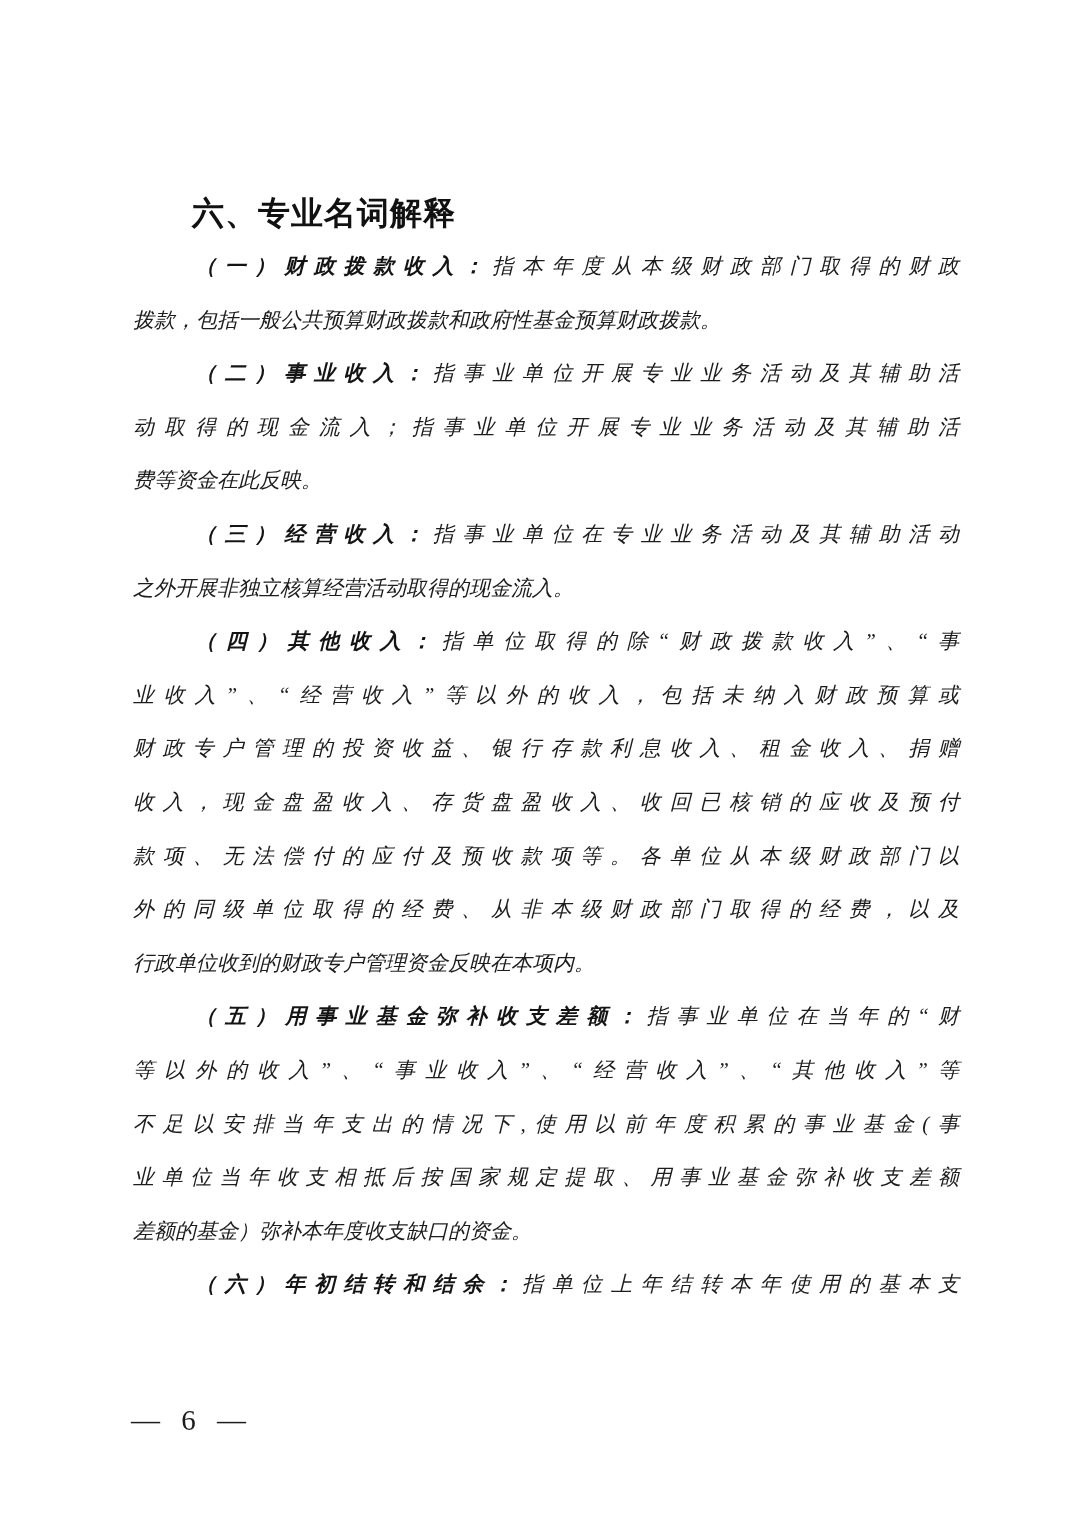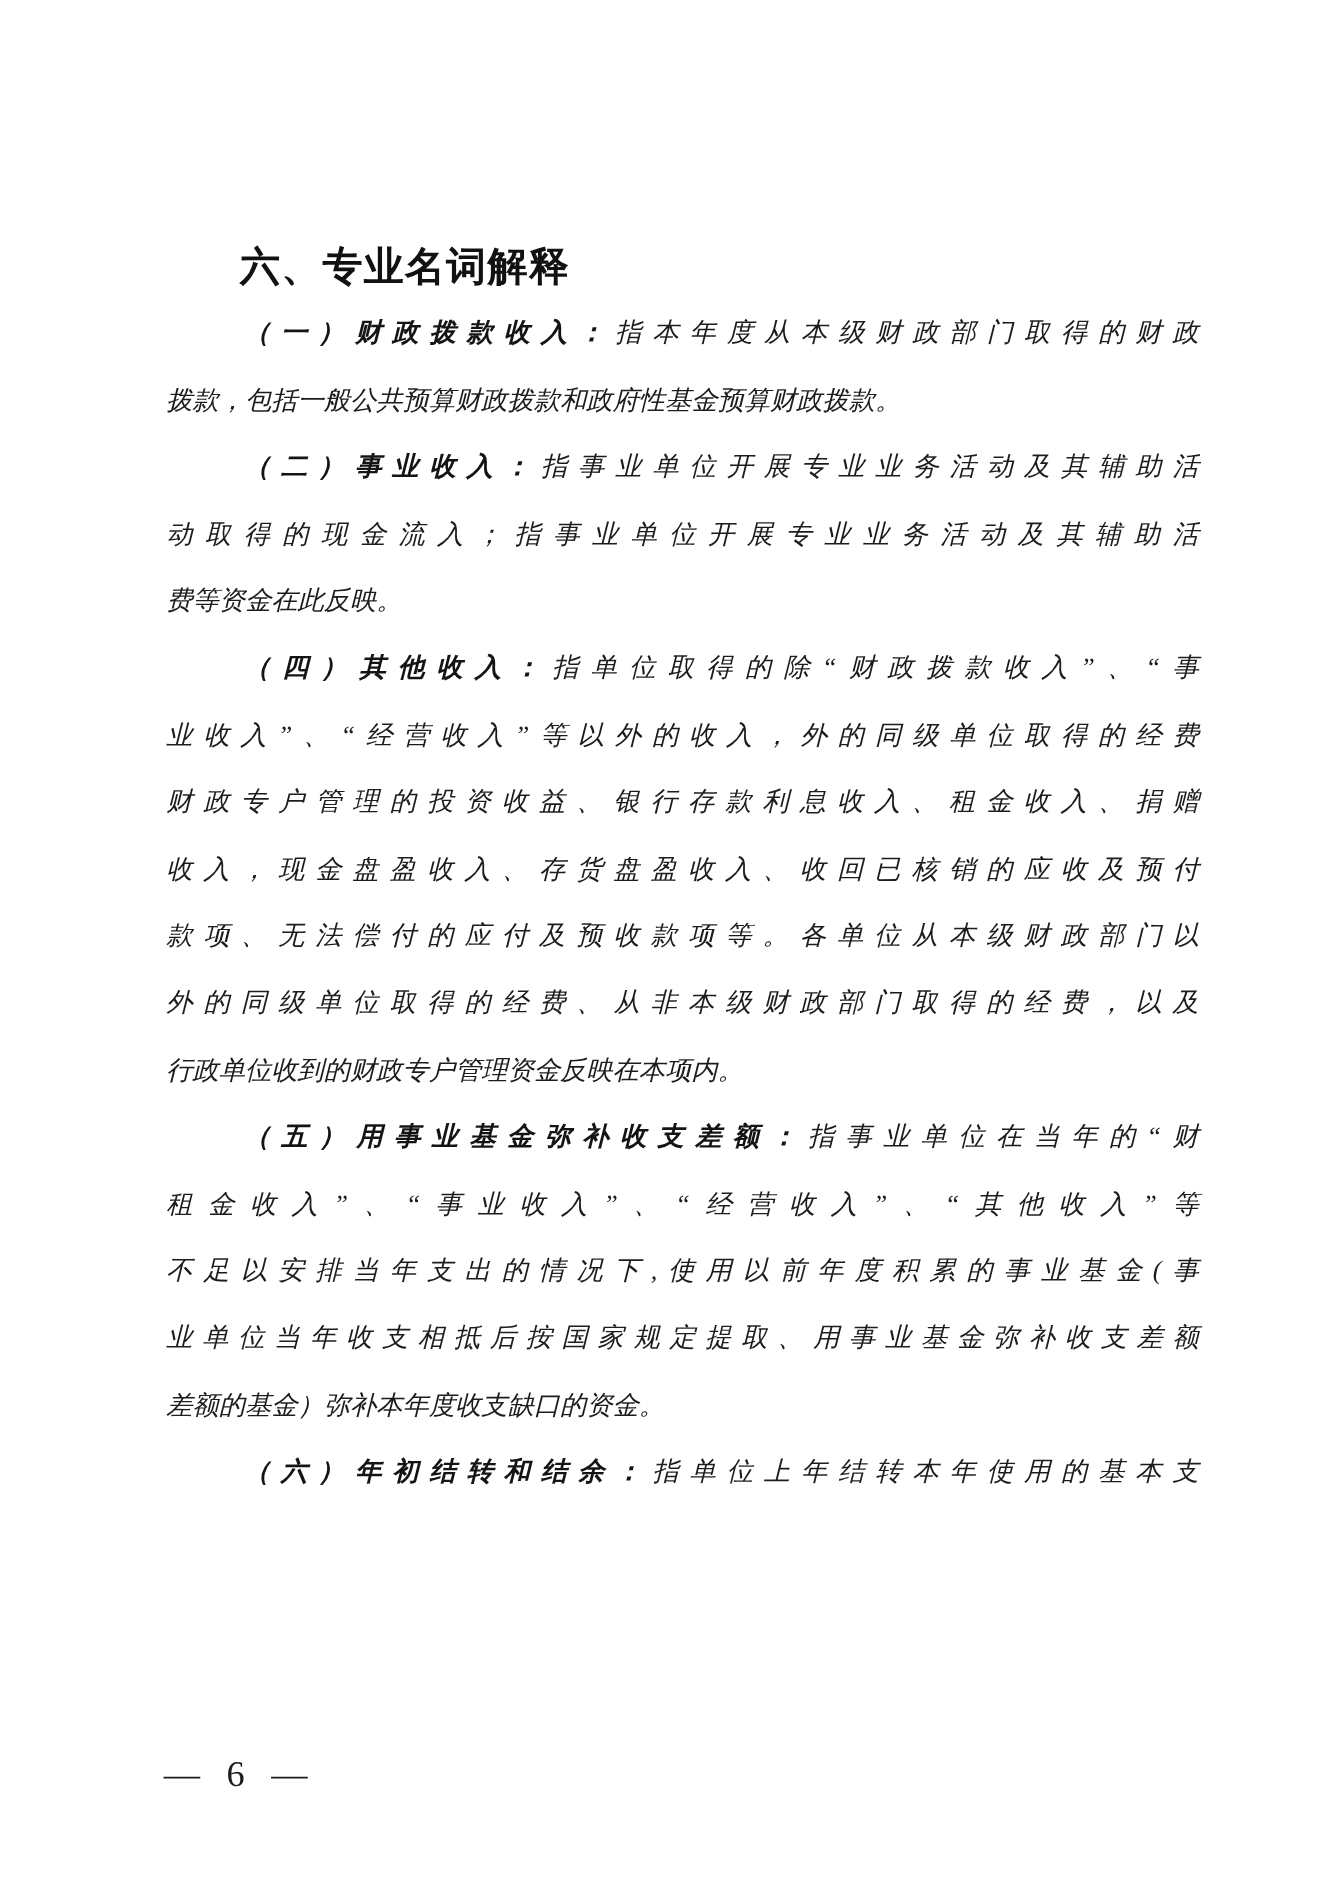--- a/index.html
+++ b/index.html
@@ -76,31 +76,35 @@
   <div class="paragraph">
         <div class="line indent"><b>（一）财政拨款收入：</b><span>指本年度从本级财政部门取得的财政</span></div>
         <div class="line last"><span>拨款，包括一般公共预算财政拨款和政府性基金预算财政拨款。</span></div>
       </div>
       <div class="paragraph">
         <div class="line indent"><b>（二）事业收入：</b><span>指事业单位开展专业业务活动及其辅助活</span></div>
         <div class="line"><span>动取得的现金流入；指事业单位开展专业业务活动及其辅助活</span></div>
         <div class="line last"><span>费等资金在此反映。</span></div>
       </div>
       <div class="paragraph">
+        <div class="line indent"><b>（三）经营收入：</b><span>指事业单位在专业业务活动及其辅助活动</span></div>
+        <div class="line last"><span>之外开展非独立核算经营活动取得的现金流入。</span></div>
+      </div>
+      <div class="paragraph">
         <div class="line indent"><b>（四）其他收入：</b><span>指单位取得的除“财政拨款收入”、“事</span></div>
-        <div class="line"><span>业收入”、“经营收入”等以外的收入，外的同级单位取得的经费</span></div>
+        <div class="line"><span>业收入”、“经营收入”等以外的收入，包括未纳入财政预算或</span></div>
         <div class="line"><span>财政专户管理的投资收益、银行存款利息收入、租金收入、捐赠</span></div>
         <div class="line"><span>收入，现金盘盈收入、存货盘盈收入、收回已核销的应收及预付</span></div>
         <div class="line"><span>款项、无法偿付的应付及预收款项等。各单位从本级财政部门以</span></div>
         <div class="line"><span>外的同级单位取得的经费、从非本级财政部门取得的经费，以及</span></div>
         <div class="line last"><span>行政单位收到的财政专户管理资金反映在本项内。</span></div>
       </div>
       <div class="paragraph">
         <div class="line indent"><b>（五）用事业基金弥补收支差额：</b><span>指事业单位在当年的“财</span></div>
-        <div class="line"><span>租金收入”、“事业收入”、“经营收入”、“其他收入”等</span></div>
+        <div class="line"><span>等以外的收入”、“事业收入”、“经营收入”、“其他收入”等</span></div>
         <div class="line"><span>不足以安排当年支出的情况下,使用以前年度积累的事业基金(事</span></div>
         <div class="line"><span>业单位当年收支相抵后按国家规定提取、用事业基金弥补收支差额</span></div>
         <div class="line last"><span>差额的基金）弥补本年度收支缺口的资金。</span></div>
       </div>
       <div class="paragraph">
         <div class="line indent"><b>（六）年初结转和结余：</b><span>指单位上年结转本年使用的基本支</span></div>
       </div>
     </div>
   <div class="page-num">— 6 —</div>
 </div>

